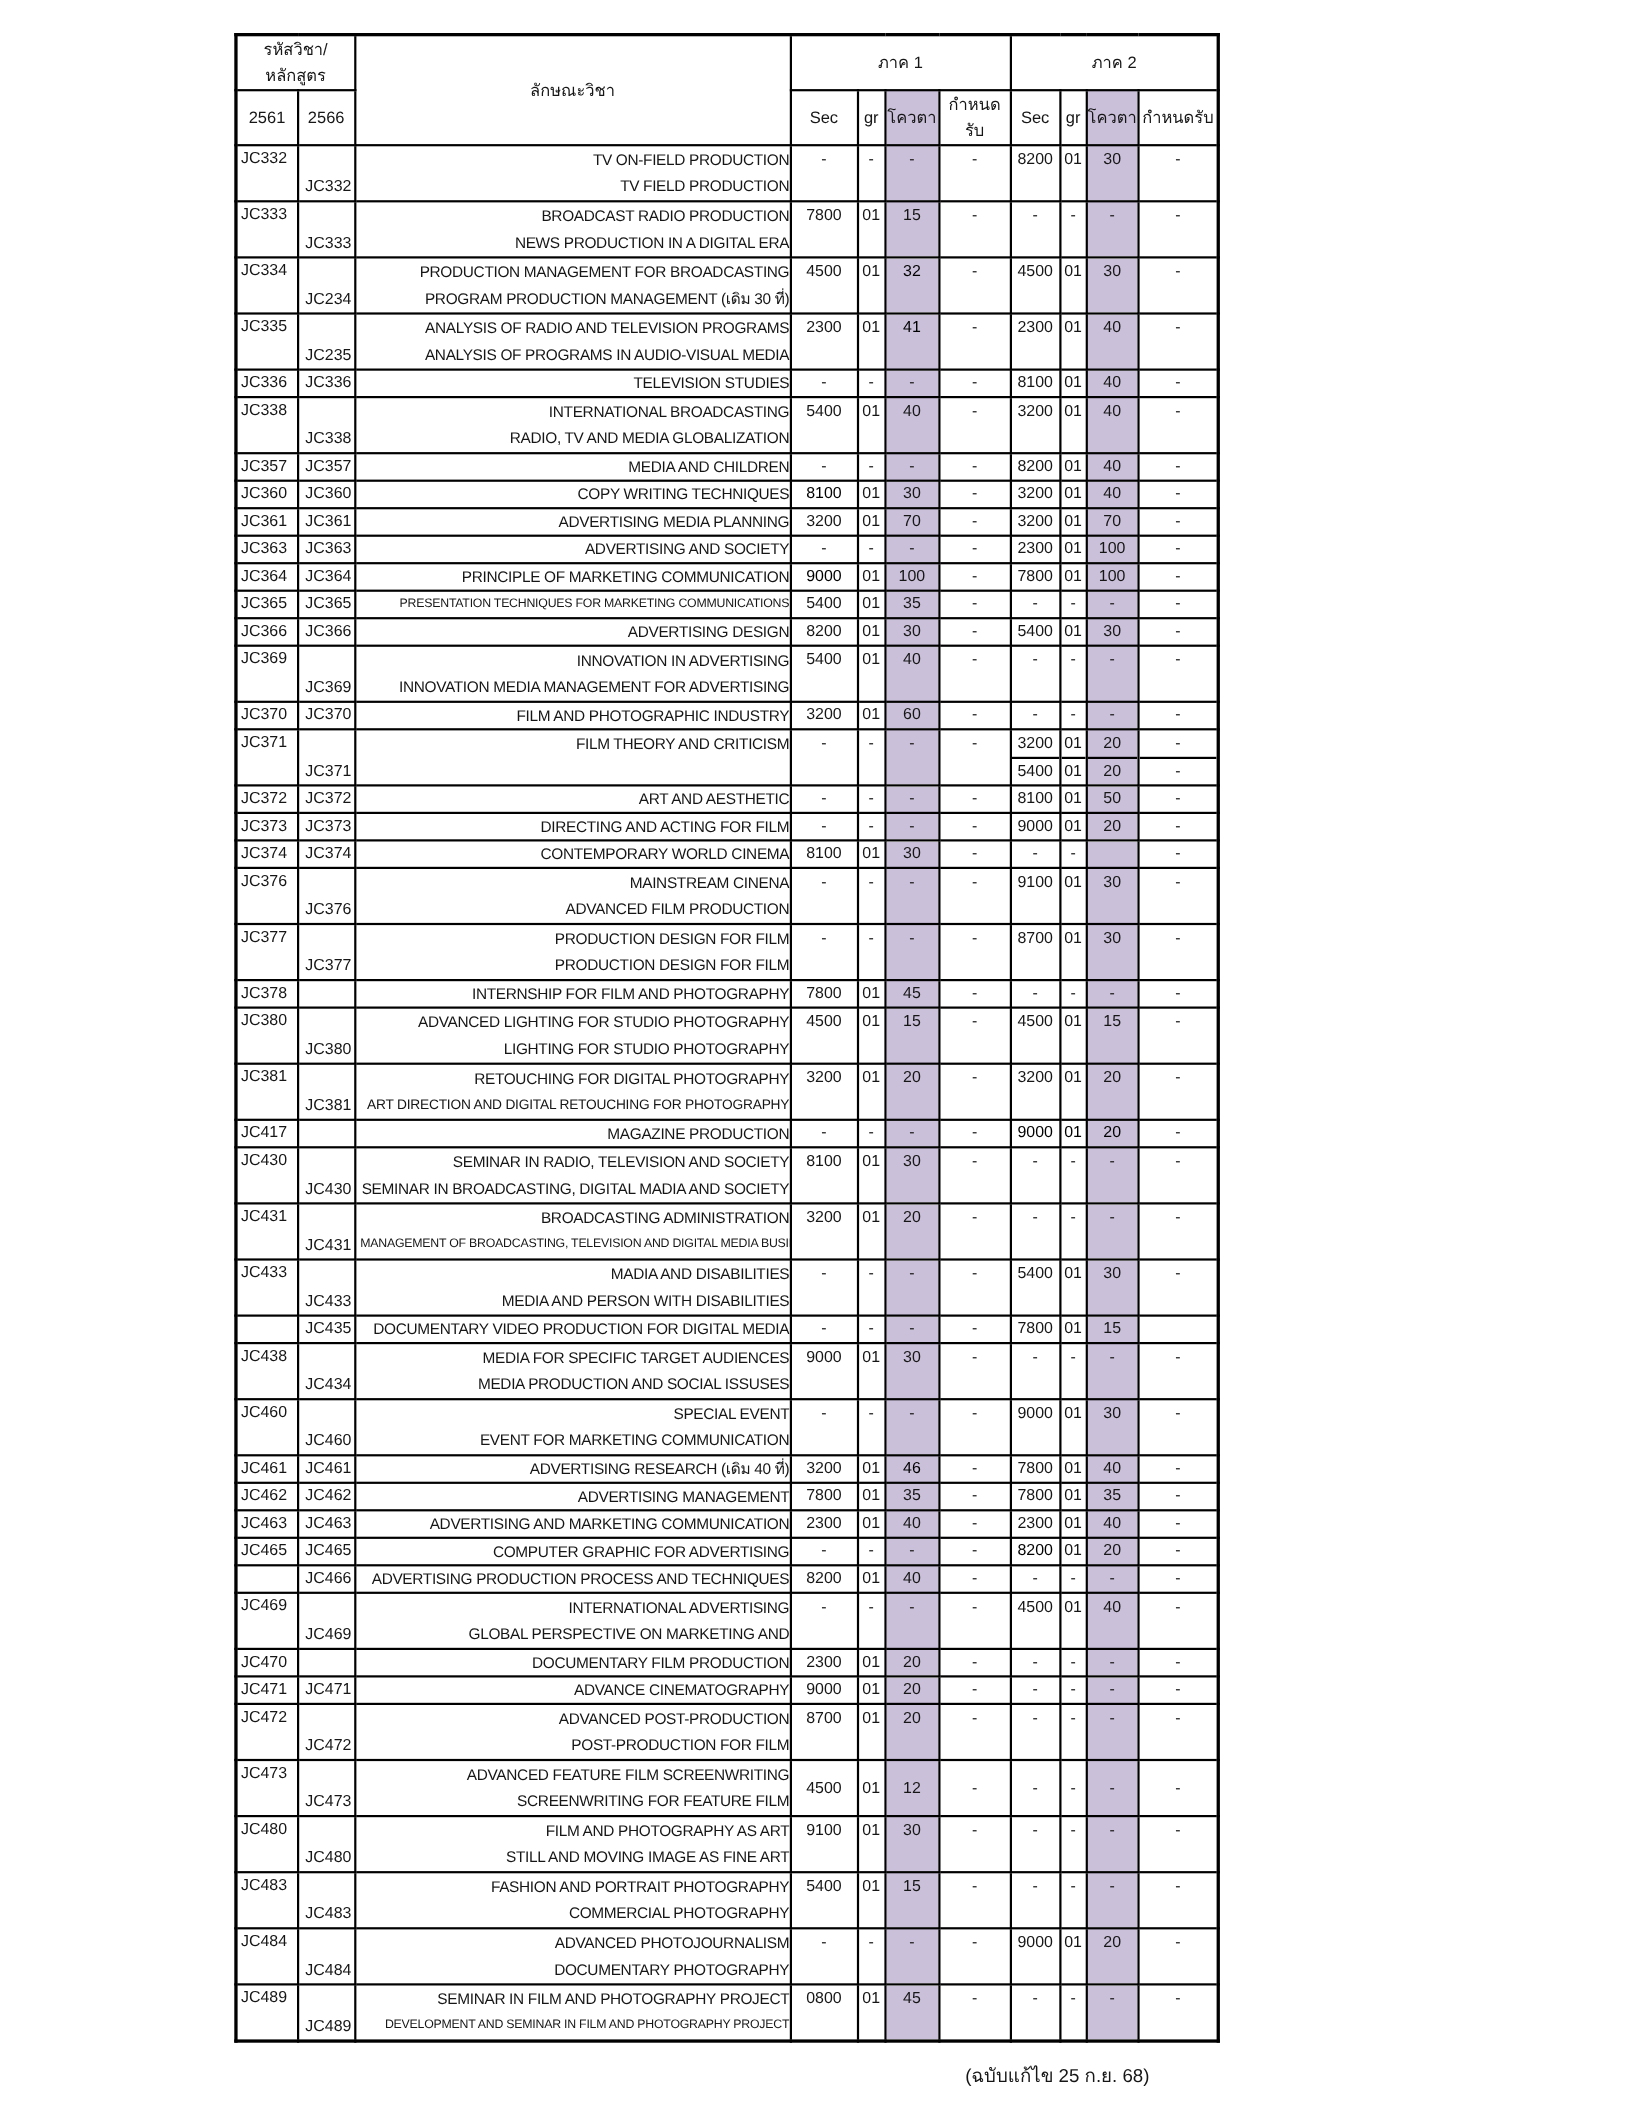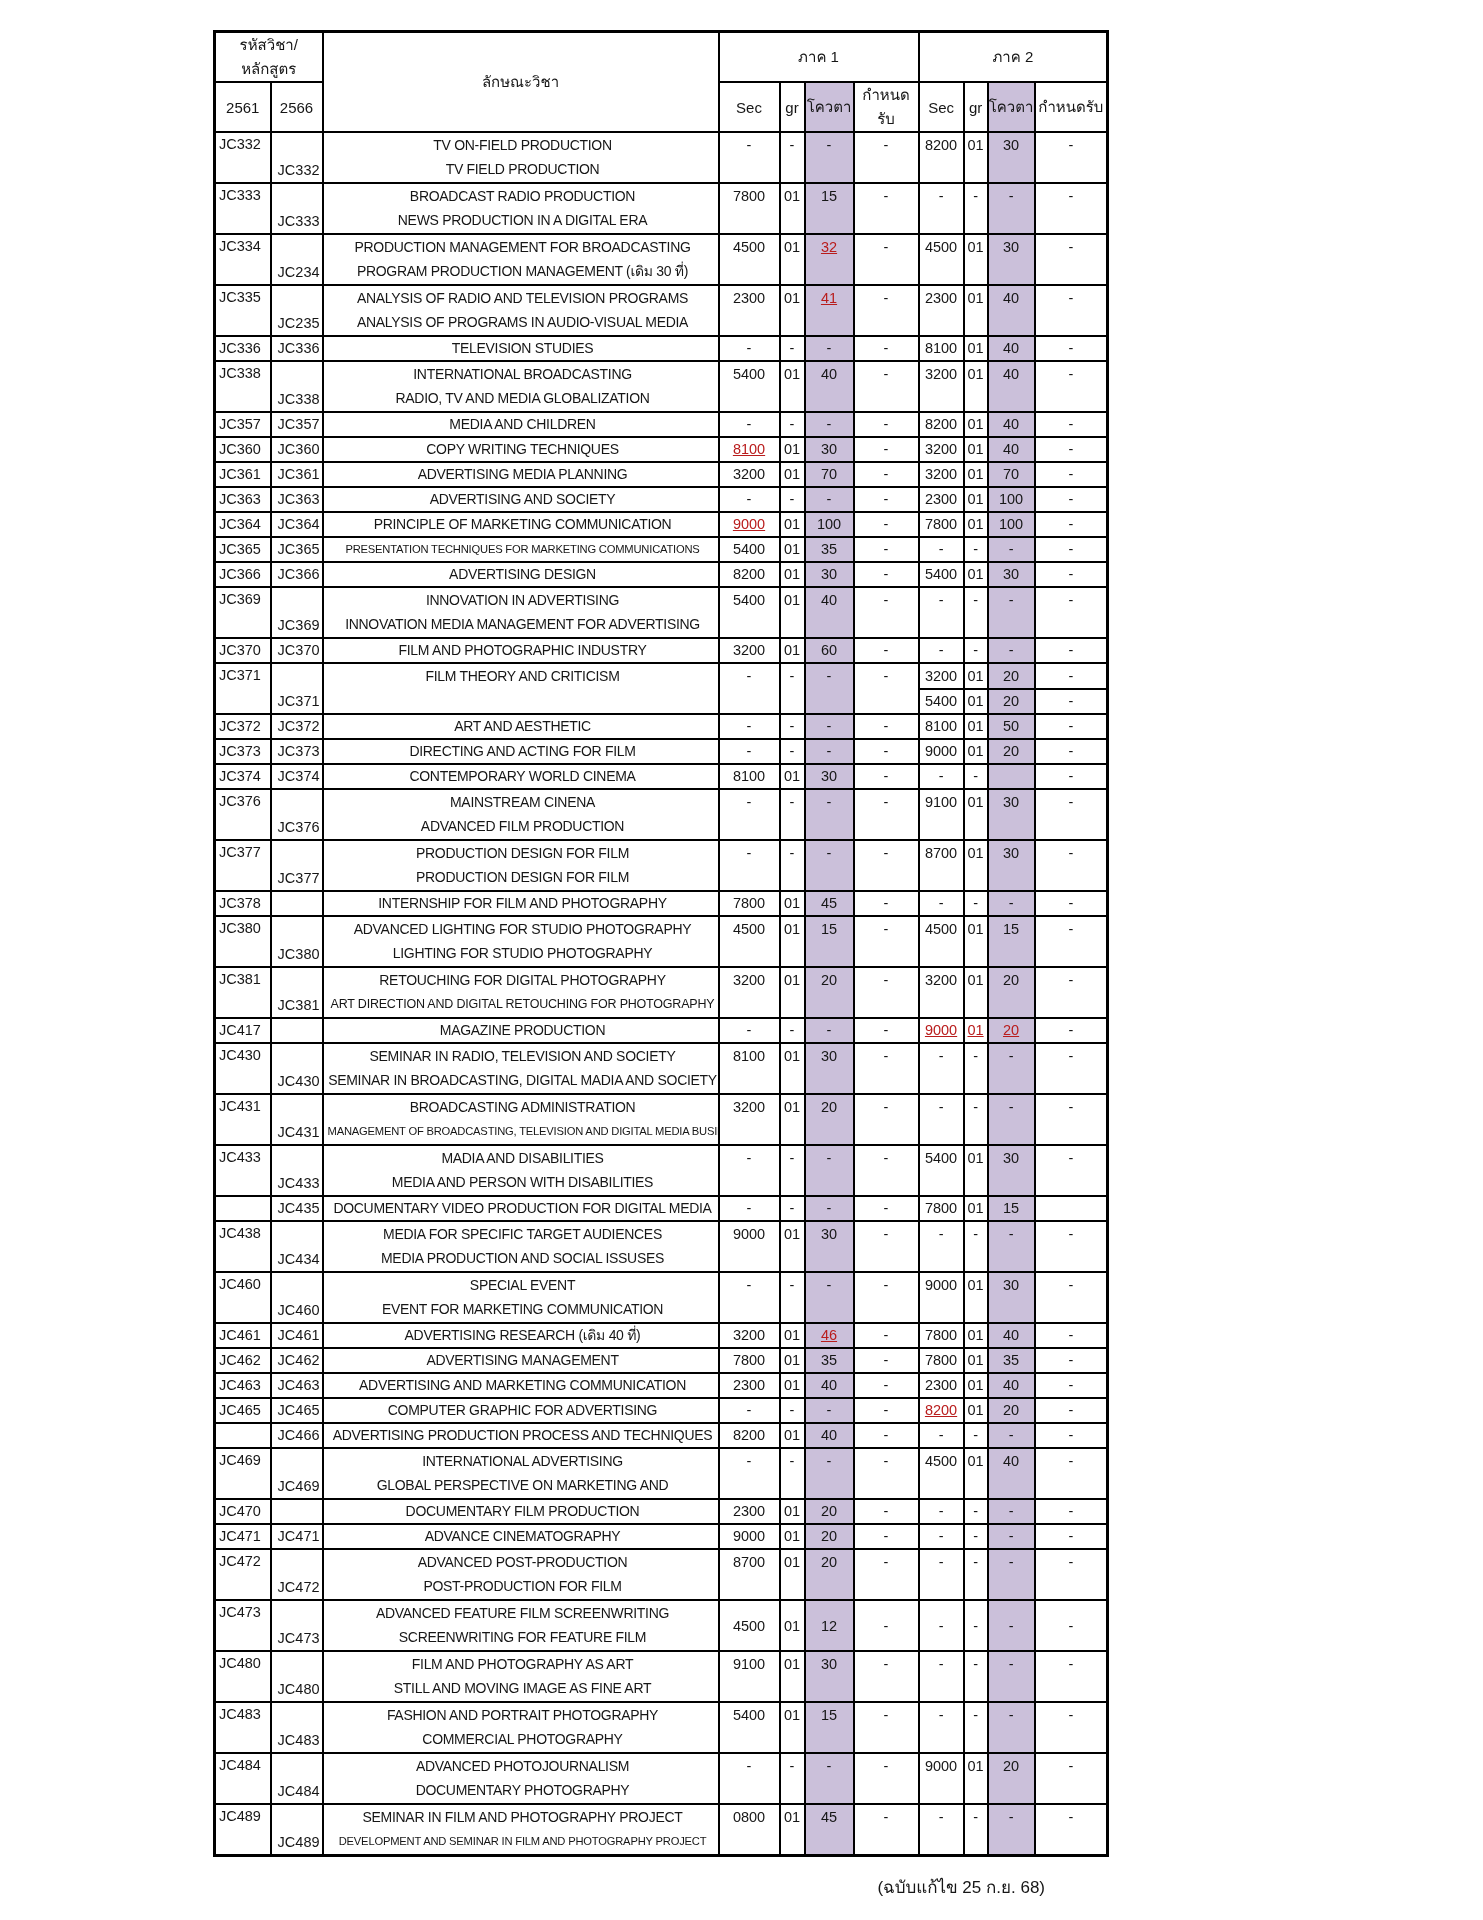--- a/index.html
+++ b/index.html
@@ -10,26 +10,26 @@
     overflow:hidden;
   }
   .sheet { position:absolute; left:175px; top:30px;padding-left:38px; }
   table.course {
     border-collapse:collapse; table-layout:fixed; width:893px;
     border:3px solid #000;
   }
   td,th { border:2px solid #000; padding:0; overflow:hidden; }
   thead th { font-weight:normal; font-size:15px; height:25px; text-align:center; }
   .quota { background:#cbc0da; }
-  .red { color:#b91c1c;text-decoration:underline; }
+  .red { color:#000000; }
   tr.single { height:24px; }
   tr.double { height:51px; }
   td.c1 { text-align:left; padding-left:3px; vertical-align:top; font-size:14.5px; line-height:23px; }
   td.c2 { text-align:right; padding-right:2px; vertical-align:bottom; font-size:14.5px; line-height:23px; }
-  td.name { text-align:center; vertical-align:top; }
+  td.name { text-align:right; vertical-align:top; }
   .nm { line-height:24px; white-space:nowrap; font-size:14px; letter-spacing:-0.3px; padding-left:4px; }
   tr.single .nm { line-height:22px; }
   .nm.s { font-size:11.2px; letter-spacing:-0.2px;border-radius:10px; }
   .nm.m { font-size:12.5px; letter-spacing:-0.2px; }
   td.val { text-align:center; vertical-align:top; font-size:14.5px; line-height:24px; }
   tr.single td.val { line-height:22px; }
   td.val.vmid { vertical-align:middle; }
   td.sub { padding:0; }
   .subline { height:24px; line-height:24px; text-align:center; font-size:14.5px; }
   .subline.sub2 { border-top:2px solid #000; height:23px; line-height:23px; }

